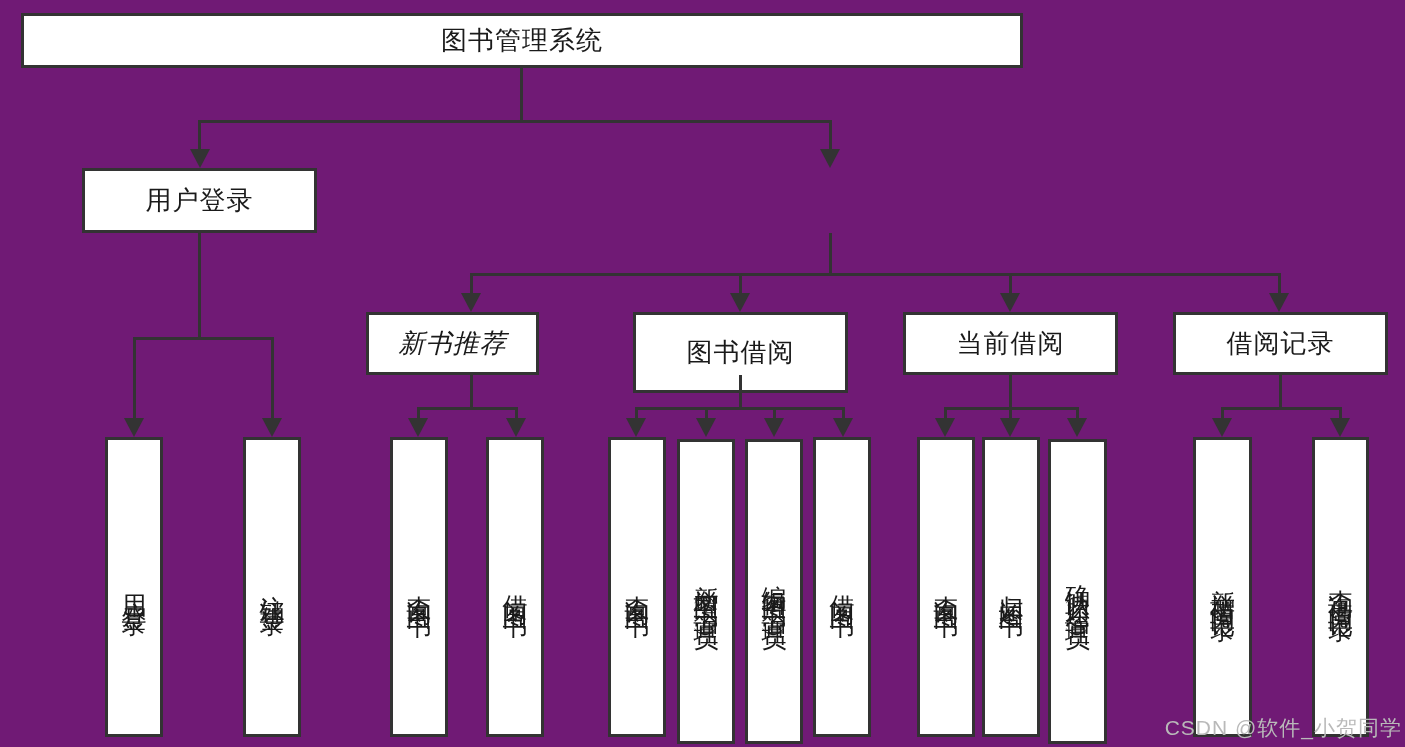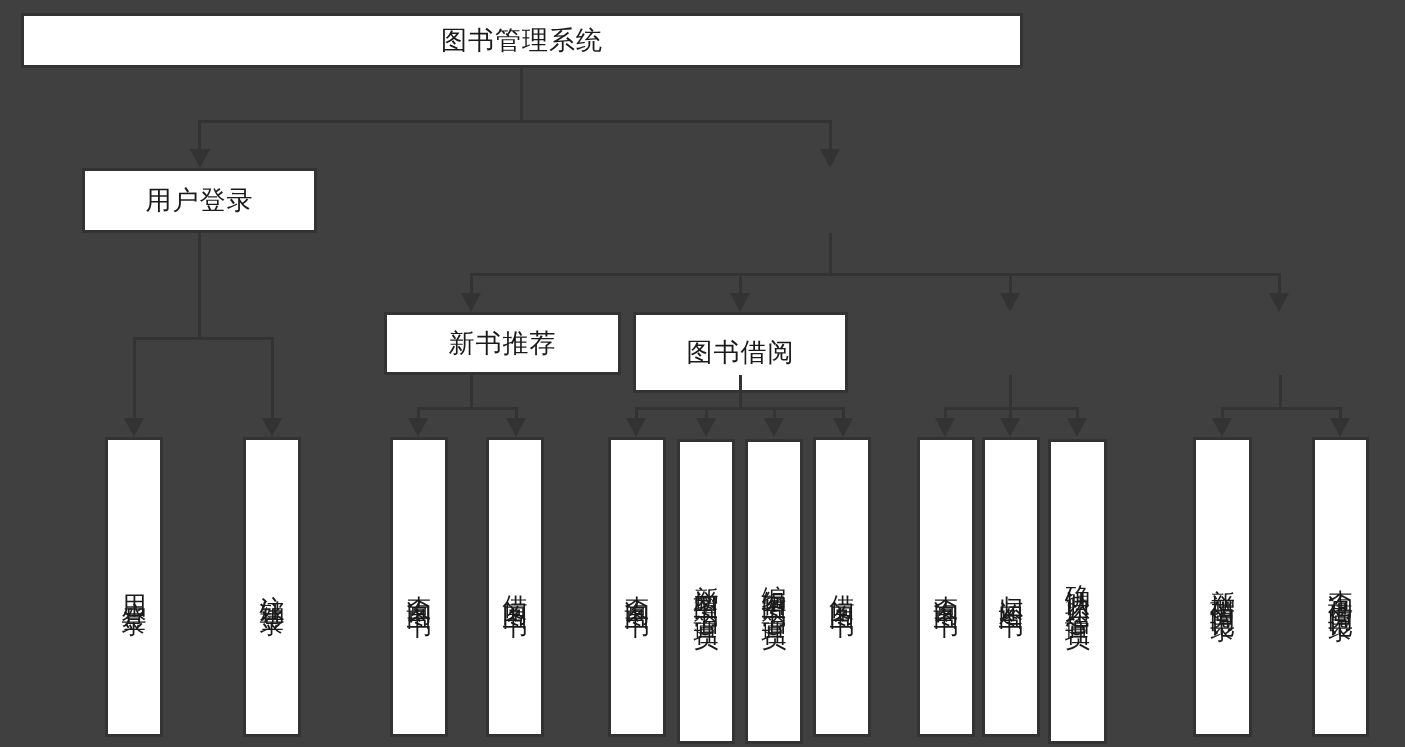--- a/index.html
+++ b/index.html
@@ -1,16 +1,16 @@
 <!DOCTYPE html>
 <html><head>
 <meta charset="utf-8">
 <style>
   html,body{margin:0;padding:0;background:#ffffff;}
-  .stage{position:relative;width:1405px;height:747px;background:#404040;overflow:hidden;
+  .stage{position:relative;width:1405px;height:747px;background:#701a75;overflow:hidden;
          font-family:"Liberation Sans","DejaVu Sans",sans-serif;color:#1a1a1a;}
   .box{position:absolute;box-sizing:border-box;border:3px solid #333333;background:#ffffff;
        display:flex;align-items:center;justify-content:center;font-size:26px;color:#1a1a1a;
        letter-spacing:1px;}
   .leaf{font-size:25px;}
   .leaf .vtext{writing-mode:vertical-rl;text-orientation:mixed;letter-spacing:6px;line-height:1;}
   .edge{position:absolute;background:#333333;}
   .arrow{position:absolute;width:0;height:0;border-left:10px solid transparent;
          border-right:10px solid transparent;border-top:19px solid #333333;}
   .watermark{position:absolute;top:714px;right:3px;font-size:21px;color:#b9b9b9;
@@ -18,22 +18,24 @@
 </style>
 </head>
 <body>
 
 <div class="stage">
 
   <div class="box" style="left:21px;top:13px;width:1002px;height:55px;">图书管理系统</div>
 
   <div class="box" style="left:82px;top:168px;width:235px;height:65px;">用户登录</div>
 
-  <div class="box" style="left:384px;top:312px;width:237px;height:63px;">新书推荐</div>
+  <div class="box" style="left:366px;top:312px;width:173px;height:63px;font-style:italic;">新书推荐</div>
   <div class="box" style="left:633px;top:312px;width:215px;height:81px;">图书借阅</div>
+  <div class="box" style="left:903px;top:312px;width:215px;height:63px;">当前借阅</div>
+  <div class="box" style="left:1173px;top:312px;width:215px;height:63px;">借阅记录</div>
 
   <div class="box leaf" style="left:105px;top:437px;width:58px;height:300px;">
     <span class="vtext">用户登录</span>
     </div>
   <div class="box leaf" style="left:243px;top:437px;width:58px;height:300px;">
     <span class="vtext">注销登录</span>
     </div>
 
   <div class="box leaf" style="left:390px;top:437px;width:58px;height:300px;">
     <span class="vtext">查询图书</span>
@@ -124,14 +126,15 @@
   <div class="edge" style="left:1076px;top:407px;width:3px;height:14px;"></div>
   <div class="arrow" style="left:1067px;top:418px;"></div>
 
   <div class="edge" style="left:1279px;top:375px;width:3px;height:33px;"></div>
   <div class="edge" style="left:1221px;top:407px;width:120px;height:3px;"></div>
   <div class="edge" style="left:1221px;top:407px;width:3px;height:14px;"></div>
   <div class="arrow" style="left:1212px;top:418px;"></div>
   <div class="edge" style="left:1339px;top:407px;width:3px;height:14px;"></div>
   <div class="arrow" style="left:1330px;top:418px;"></div>
 
+  <div class="watermark">CSDN @软件_小贺同学</div>
 
 </div>
 
 </body></html>

